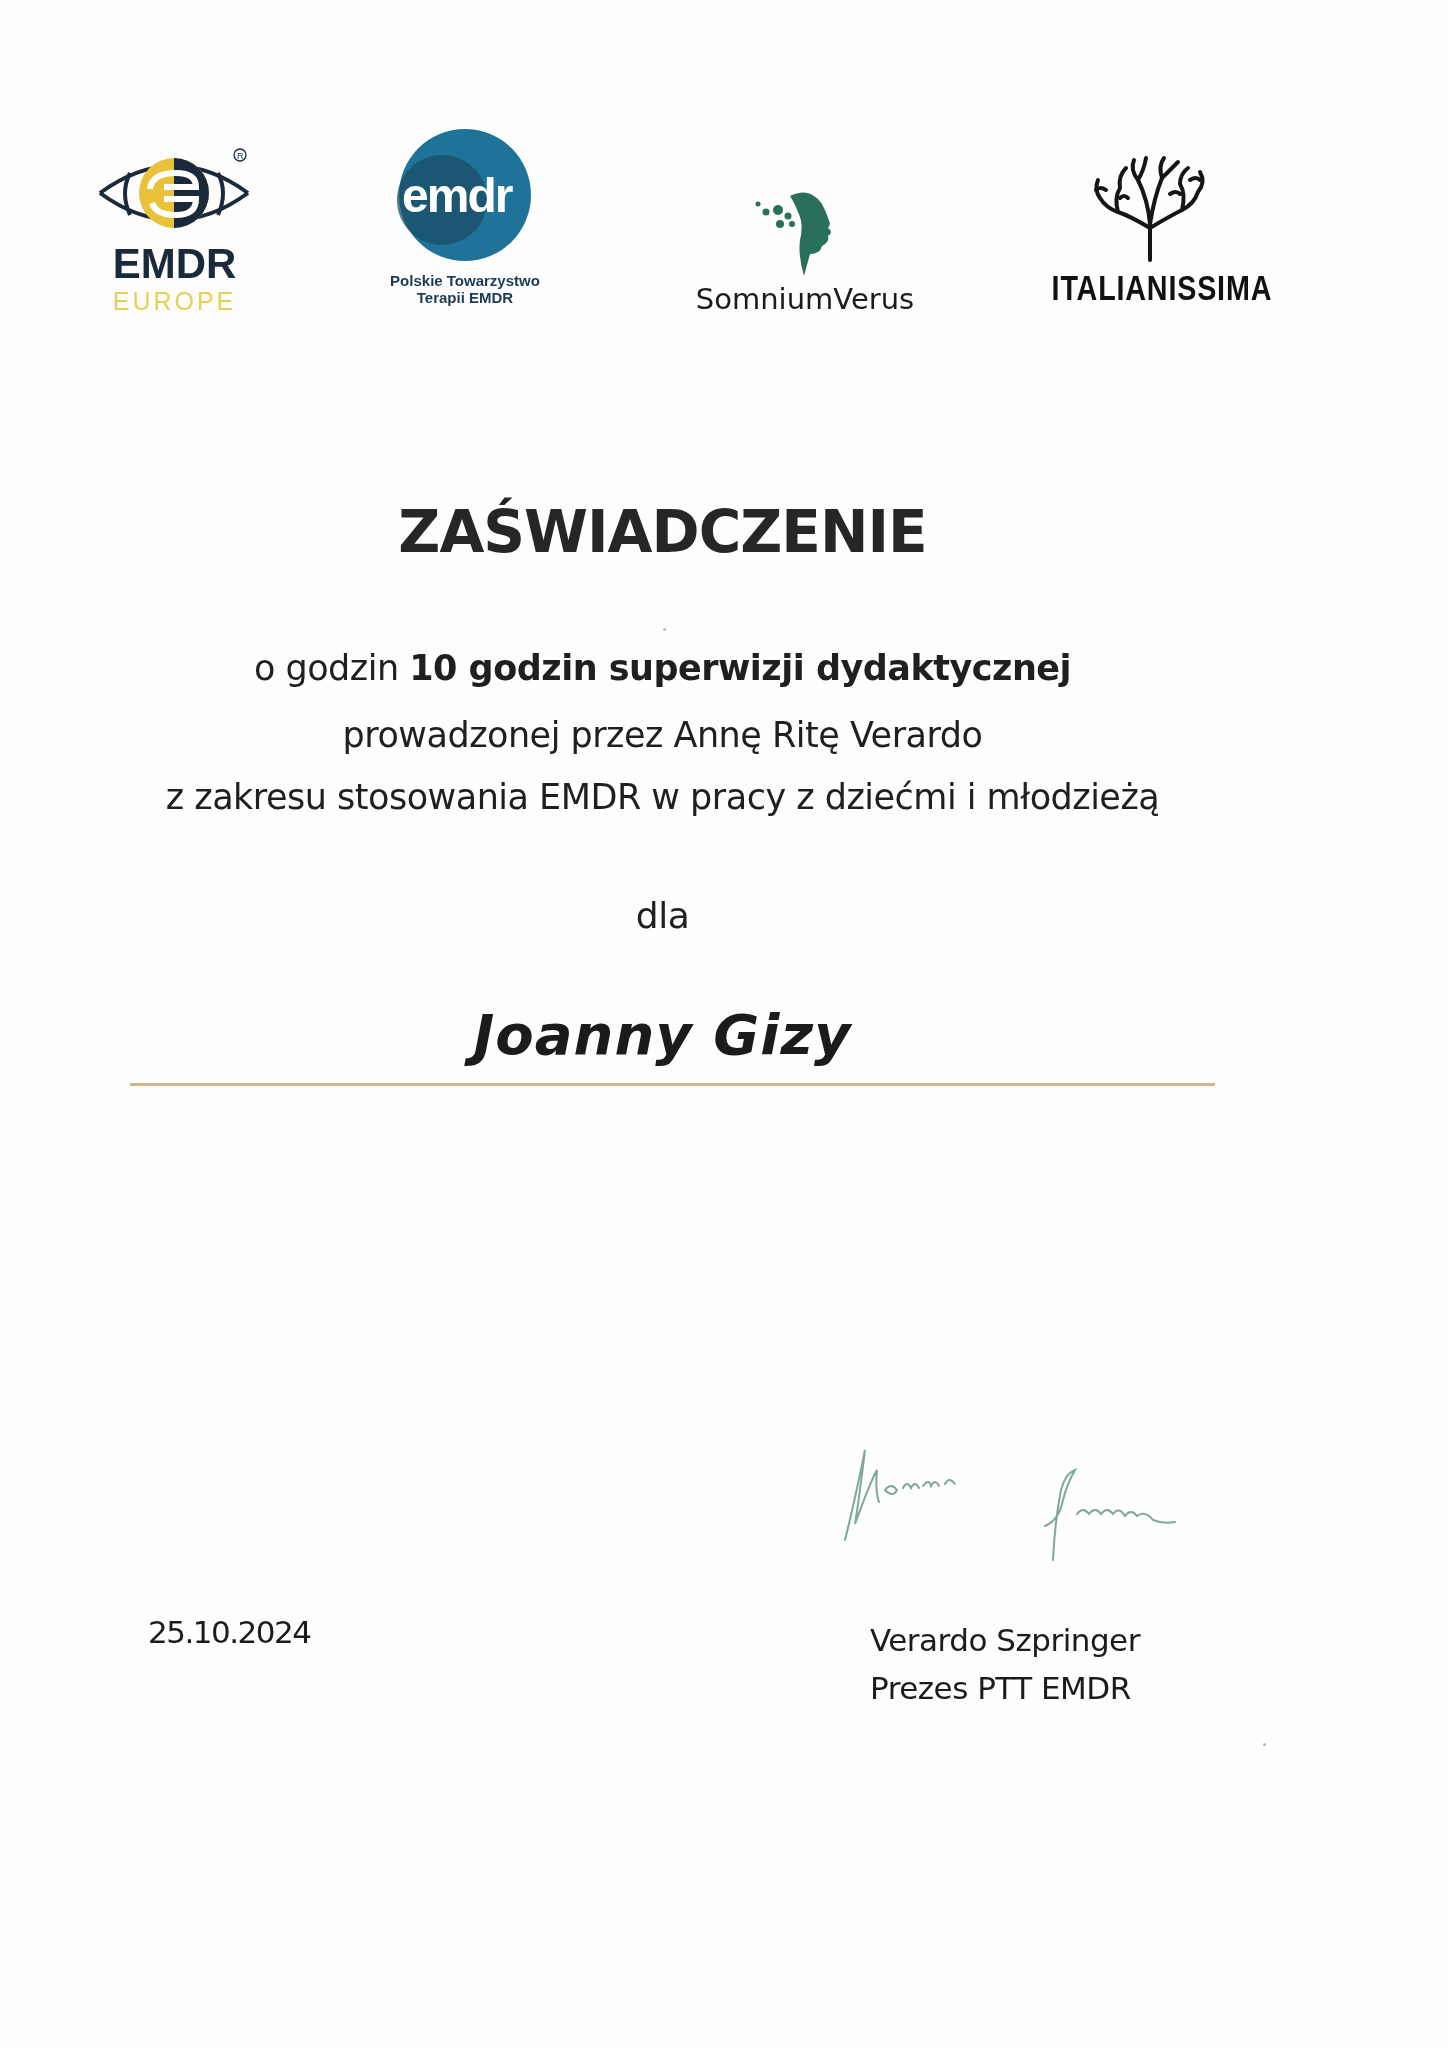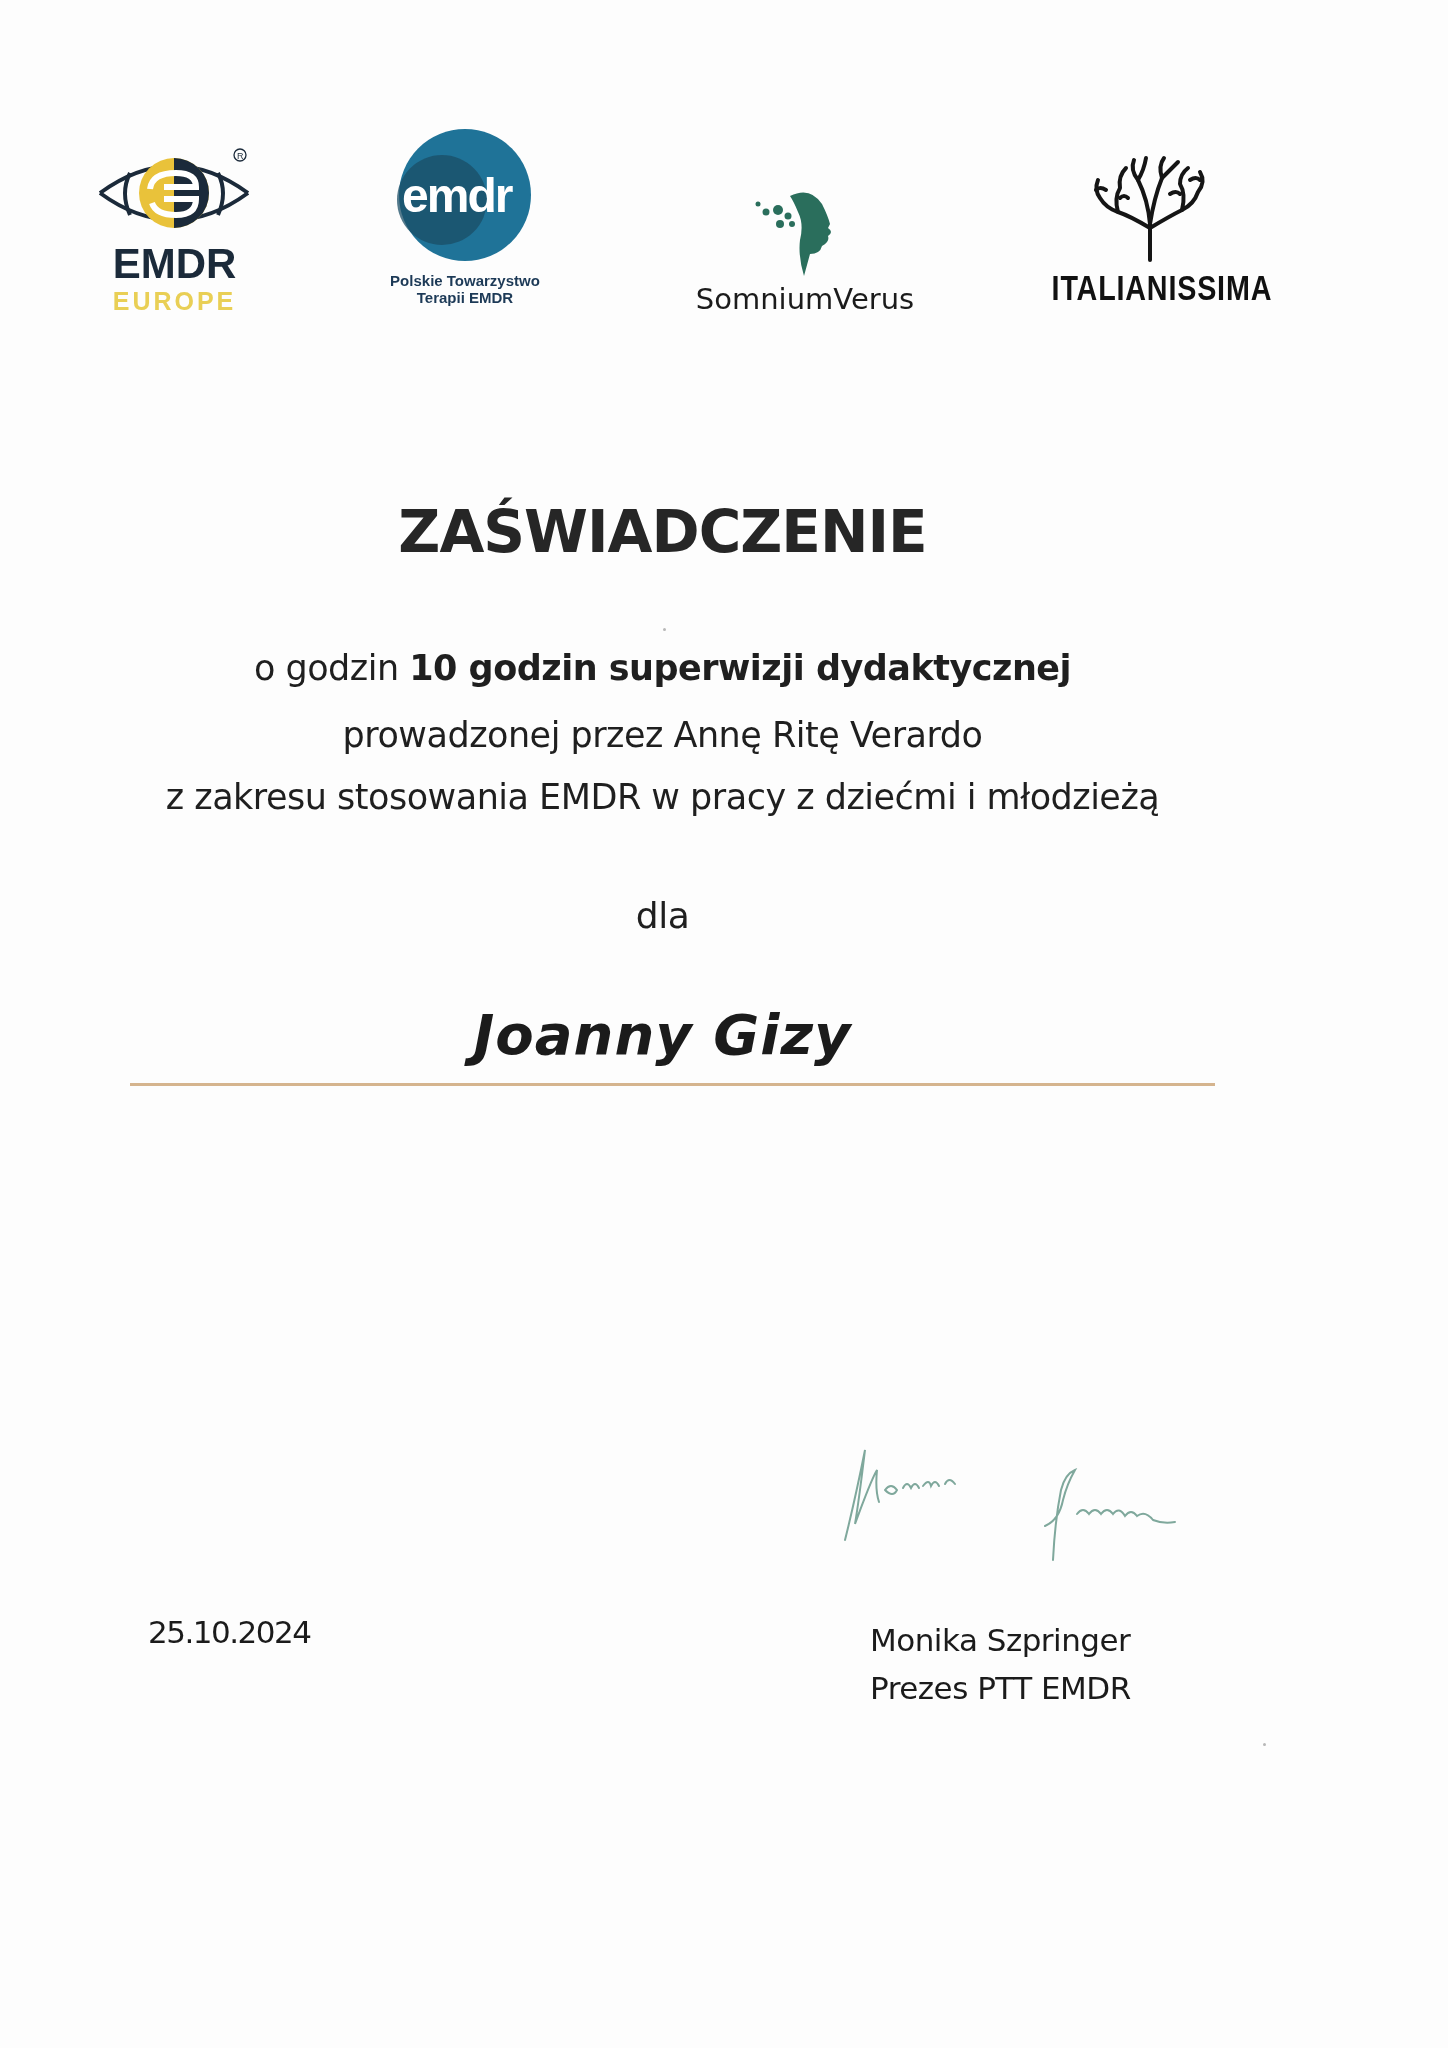--- a/index.html
+++ b/index.html
@@ -4,21 +4,21 @@
 <style>
   html, body { margin:0; padding:0; }
   body { width:1448px; height:2048px; background:#fdfdfd; position:relative; overflow:hidden; font-family:"DejaVu Sans", sans-serif; color:#1e1e1e; }
   .abs { position:absolute; }
   .center { left:0; width:1325px; text-align:center; }
 
   
   #logo-emdr-europe { left:92px; top:145px; width:165px; height:170px; }
   .ee-word { position:absolute; left:0; width:165px; text-align:center; font-family:"Liberation Sans", sans-serif; font-weight:bold; }
   .ee-emdr { top:95px; font-size:42px; color:#1b2a3a; letter-spacing:0px; }
-  .ee-europe { top:142px; font-size:25px; color:#e9cf55; font-weight:bold; letter-spacing:3px; }
+  .ee-europe { top:142px; font-size:25px; color:#e9cf55; font-weight:normal; letter-spacing:3px; }
 
   #logo-ptt { left:380px; top:120px; width:170px; height:200px; }
   .ptt-text { position:absolute; left:0; top:152px; width:170px; text-align:center; font-family:"Liberation Sans", sans-serif; font-weight:bold; font-size:15px; line-height:17px; color:#1d3a57; }
 
   #logo-somnium { left:670px; top:190px; width:270px; height:130px; }
   .som-text { position:absolute; left:0; top:92px; width:270px; text-align:center; font-family:"DejaVu Sans", sans-serif; font-size:29px; color:#1b1b1b; }
 
   #logo-italianissima { left:1030px; top:150px; width:240px; height:170px; }
   .ita-text { position:absolute; left:0; top:118px; width:240px; text-align:center; font-family:"Liberation Sans", sans-serif; font-weight:bold; font-size:35px; letter-spacing:1px; color:#111; transform:scaleX(0.82); transform-origin:center; }
 
@@ -115,18 +115,18 @@
       <path d="M30 100 Q40 60 50 10 Q44 60 40 84 Q56 40 62 30 Q60 50 64 62"></path>
       <path d="M70 50 Q76 42 82 50 Q78 58 70 50 M88 48 Q92 40 96 48 Q100 40 104 48 M108 46 Q114 38 116 46 Q120 38 124 46 M130 44 Q134 36 140 44"></path>
       <path d="M238 120 Q240 80 246 50 Q250 34 260 30 Q252 44 248 60 Q244 80 230 86"></path>
       <path d="M262 74 Q268 66 274 74 Q280 66 286 74 Q292 66 298 74 Q304 66 310 76 Q316 68 322 76 Q330 70 338 80 Q348 84 360 82"></path>
     </g>
   </svg>
 </div>
 
 <div id="date" class="abs">25.10.2024</div>
 <div id="signer" class="abs">
-  <div>Monika Szpringer</div>
+  <div>Verardo Szpringer</div>
   <div>Prezes PTT EMDR</div>
 </div>
 
 <div class="speck" style="left:663px;top:628px"></div>
 <div class="speck" style="left:1263px;top:1743px"></div>
 
 </body></html>

